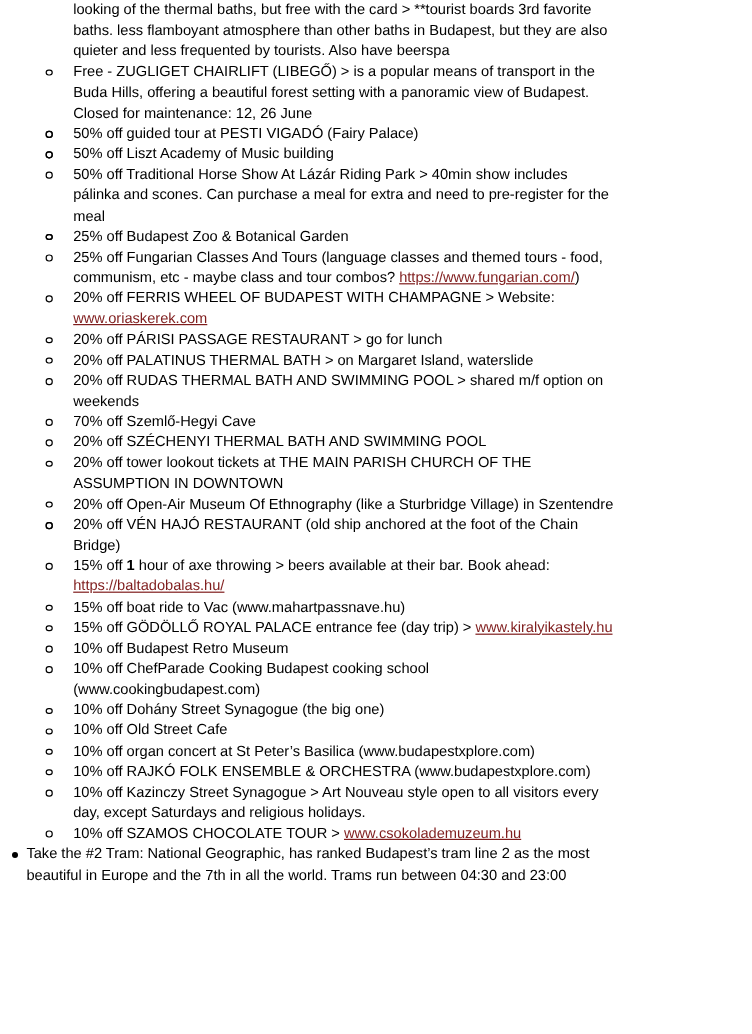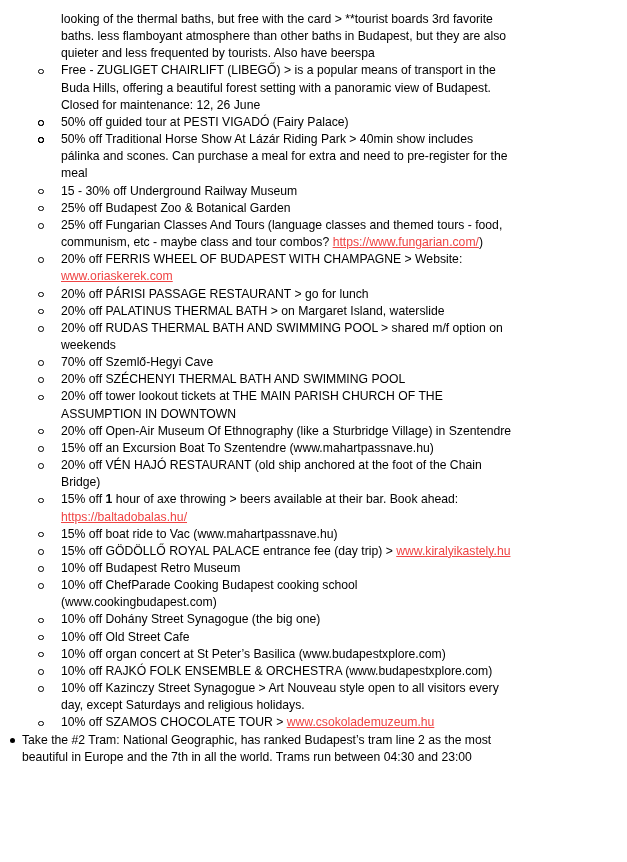--- a/index.html
+++ b/index.html
@@ -2,71 +2,71 @@
 <html><head>
 <meta charset="utf-8">
 <style>
   html,body{margin:0;padding:0;}
   body{
     width:627px;height:862px;background:#ffffff;overflow:hidden;
     font-family:"Liberation Sans","DejaVu Sans",sans-serif;
     font-size:12.2px;line-height:17.15px;color:#000000;
     -webkit-font-smoothing:antialiased;
   }
-  .doc{padding-top:11px;}
+  .doc{}
   .li{position:relative;white-space:pre-wrap;}
   .l2{padding-left:61px;}
   .l1{padding-left:22px;}
   .bullet{position:absolute;display:block;}
   .circle-bullet{
     left:38px;top:6.2px;width:5.5px;height:5.5px;box-sizing:border-box;
     border:1px solid #000;border-radius:50%;background:transparent;
   }
   .disc-bullet{
     left:10px;top:6.5px;width:5px;height:5px;border-radius:50%;background:#000;
   }
-  a.link{color:#ef4444;text-decoration:underline;cursor:pointer;}
+  a.link{color:#7f1d1d;text-decoration:underline;cursor:pointer;}
   .bold{font-weight:bold;}
 </style>
 </head>
 <body>
 
 <div class="doc">
   <div id="intro">
       <div class="li l2"><span><span class="">looking of the thermal baths, but free with the card &gt; **tourist boards 3rd favorite
 baths. less flamboyant atmosphere than other baths in Budapest, but they are also
 quieter and less frequented by tourists. Also have beerspa</span></span></div>
     </div>
   <div id="sub-list">
       <div class="li l2"><span class="bullet circle-bullet"></span><span><span class="">Free - ZUGLIGET CHAIRLIFT (LIBEGŐ) &gt; is a popular means of transport in the
 Buda Hills, offering a beautiful forest setting with a panoramic view of Budapest.
 Closed for maintenance: 12, 26 June</span></span></div>
       <div class="li l2"><span class="bullet circle-bullet"></span></div>
       <div class="li l2"><span class="bullet circle-bullet"></span><span><span class="">50% off guided tour at PESTI VIGADÓ (Fairy Palace)</span></span></div>
       <div class="li l2"><span class="bullet circle-bullet"></span></div>
-      <div class="li l2"><span class="bullet circle-bullet"></span></div>
+      <div class="li l2"><span class="bullet circle-bullet"></span><span><span class="">50% off Liszt Academy of Music building</span></span></div>
       <div class="li l2"><span class="bullet circle-bullet"></span><span><span class="">50% off Traditional Horse Show At Lázár Riding Park &gt; 40min show includes
 pálinka and scones. Can purchase a meal for extra and need to pre-register for the
 meal</span></span></div>
-      <div class="li l2"><span class="bullet circle-bullet"></span><span><span class="">15 - 30% off Underground Railway Museum</span></span></div>
+      <div class="li l2"><span class="bullet circle-bullet"></span></div>
       <div class="li l2"><span class="bullet circle-bullet"></span><span><span class="">25% off Budapest Zoo &amp; Botanical Garden</span></span></div>
       <div class="li l2"><span class="bullet circle-bullet"></span><span><span class="">25% off Fungarian Classes And Tours (language classes and themed tours - food,
 communism, etc - maybe class and tour combos? </span><a class="link">https://www.fungarian.com/</a><span class="">)</span></span></div>
       <div class="li l2"><span class="bullet circle-bullet"></span><span><span class="">20% off FERRIS WHEEL OF BUDAPEST WITH CHAMPAGNE &gt; Website:
 </span><a class="link">www.oriaskerek.com</a></span></div>
       <div class="li l2"><span class="bullet circle-bullet"></span><span><span class="">20% off PÁRISI PASSAGE RESTAURANT &gt; go for lunch</span></span></div>
       <div class="li l2"><span class="bullet circle-bullet"></span><span><span class="">20% off PALATINUS THERMAL BATH &gt; on Margaret Island, waterslide</span></span></div>
       <div class="li l2"><span class="bullet circle-bullet"></span><span><span class="">20% off RUDAS THERMAL BATH AND SWIMMING POOL &gt; shared m/f option on
 weekends</span></span></div>
       <div class="li l2"><span class="bullet circle-bullet"></span><span><span class="">70% off Szemlő-Hegyi Cave</span></span></div>
       <div class="li l2"><span class="bullet circle-bullet"></span><span><span class="">20% off SZÉCHENYI THERMAL BATH AND SWIMMING POOL</span></span></div>
       <div class="li l2"><span class="bullet circle-bullet"></span><span><span class="">20% off tower lookout tickets at THE MAIN PARISH CHURCH OF THE
 ASSUMPTION IN DOWNTOWN</span></span></div>
       <div class="li l2"><span class="bullet circle-bullet"></span><span><span class="">20% off Open-Air Museum Of Ethnography (like a Sturbridge Village) in Szentendre</span></span></div>
-      <div class="li l2"><span class="bullet circle-bullet"></span><span><span class="">15% off an Excursion Boat To Szentendre (www.mahartpassnave.hu)</span></span></div>
+      <div class="li l2"><span class="bullet circle-bullet"></span></div>
       <div class="li l2"><span class="bullet circle-bullet"></span><span><span class="">20% off VÉN HAJÓ RESTAURANT (old ship anchored at the foot of the Chain
 Bridge)</span></span></div>
       <div class="li l2"><span class="bullet circle-bullet"></span><span><span class="">15% off </span><span class="bold">1</span><span class=""> hour of axe throwing &gt; beers available at their bar. Book ahead:
 </span><a class="link">https://baltadobalas.hu/</a></span></div>
       <div class="li l2"><span class="bullet circle-bullet"></span><span><span class="">15% off boat ride to Vac (www.mahartpassnave.hu)</span></span></div>
       <div class="li l2"><span class="bullet circle-bullet"></span><span><span class="">15% off GÖDÖLLŐ ROYAL PALACE entrance fee (day trip) &gt; </span><a class="link">www.kiralyikastely.hu</a></span></div>
       <div class="li l2"><span class="bullet circle-bullet"></span><span><span class="">10% off Budapest Retro Museum</span></span></div>
       <div class="li l2"><span class="bullet circle-bullet"></span><span><span class="">10% off ChefParade Cooking Budapest cooking school
 (www.cookingbudapest.com)</span></span></div>
       <div class="li l2"><span class="bullet circle-bullet"></span><span><span class="">10% off Dohány Street Synagogue (the big one)</span></span></div>

